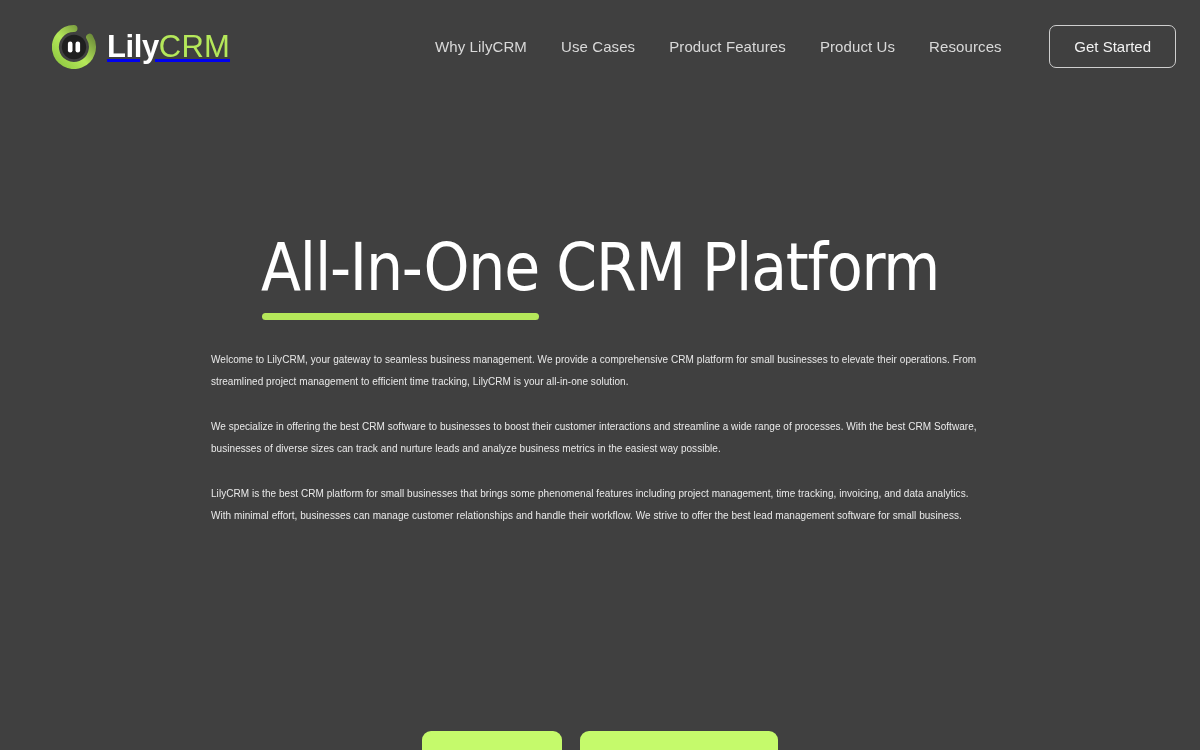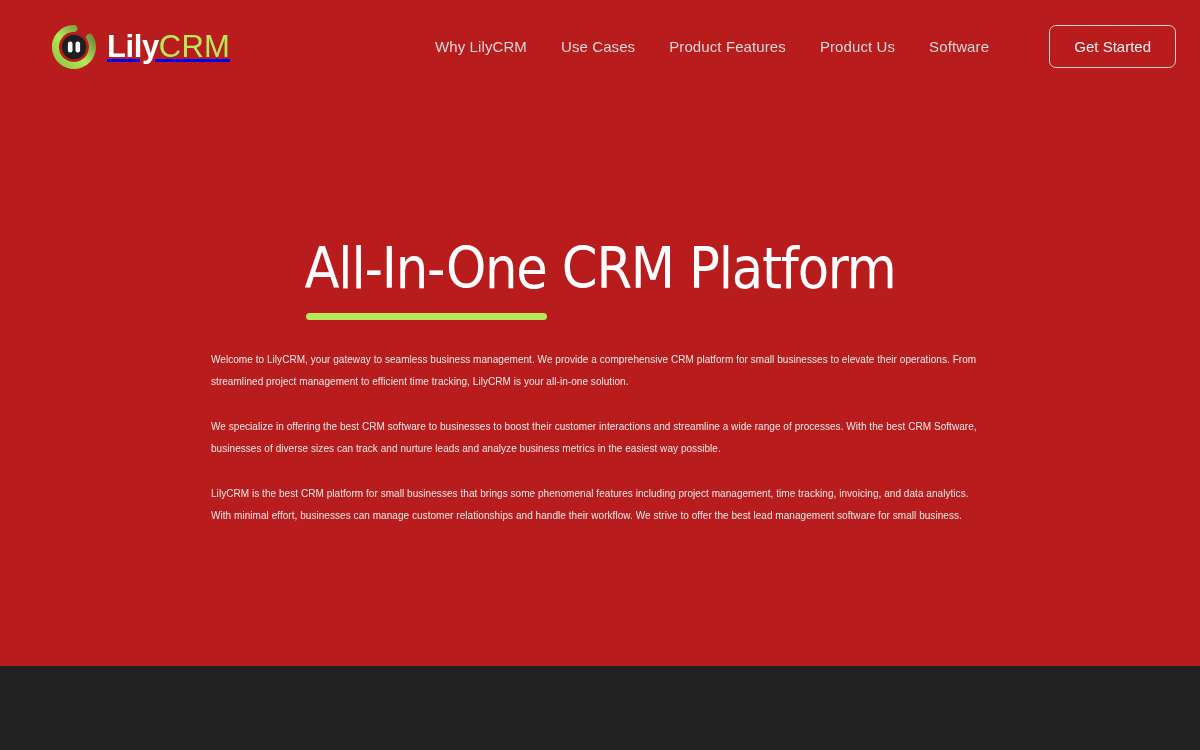--- a/index.html
+++ b/index.html
@@ -13,22 +13,22 @@
   body {
     background: #212121;
     font-family: "Liberation Sans", sans-serif;
     color: #ffffff;
     -webkit-font-smoothing: antialiased;
   }
 
   .page {
     position: relative;
     width: 1200px;
-    height: 666px;
-    background: #b91c1c;
+    height: 750px;
+    background: #404040;
     overflow: hidden;
   }
 
   
   .site-header {
     position: absolute;
     top: 0;
     left: 0;
     width: 1200px;
     height: 93px;
@@ -113,21 +113,21 @@
   .hero {
     position: absolute;
     top: 93px;
     left: 0;
     width: 1200px;
     text-align: center;
   }
 
   .hero-title {
     margin-top: 134px;
-    font-size: 57px;
+    font-size: 65px;
     line-height: 82px;
     font-weight: 400;
     letter-spacing: -1.2px;
     color: #ffffff;
     font-family: "DejaVu Sans", sans-serif;
     font-stretch: condensed;
   }
 
   .hero-title-line {
     display: block;
@@ -221,21 +221,21 @@
         <span class="brand-lily">Lily</span>
           <span class="brand-crm">CRM</span>
       </span>
     </a>
 
     <nav class="main-nav">
       <a class="nav-link" href="#">Why LilyCRM</a>
       <a class="nav-link" href="#">Use Cases</a>
       <a class="nav-link" href="#">Product Features</a>
       <a class="nav-link" href="#">Product Us</a>
-      <a class="nav-link" href="#">Software</a>
+      <a class="nav-link" href="#">Resources</a>
     </nav>
 
     <div class="header-cta">
       <button class="btn-outline">Get Started</button>
     </div>
 
   </header>
 
   <section class="hero">
 

